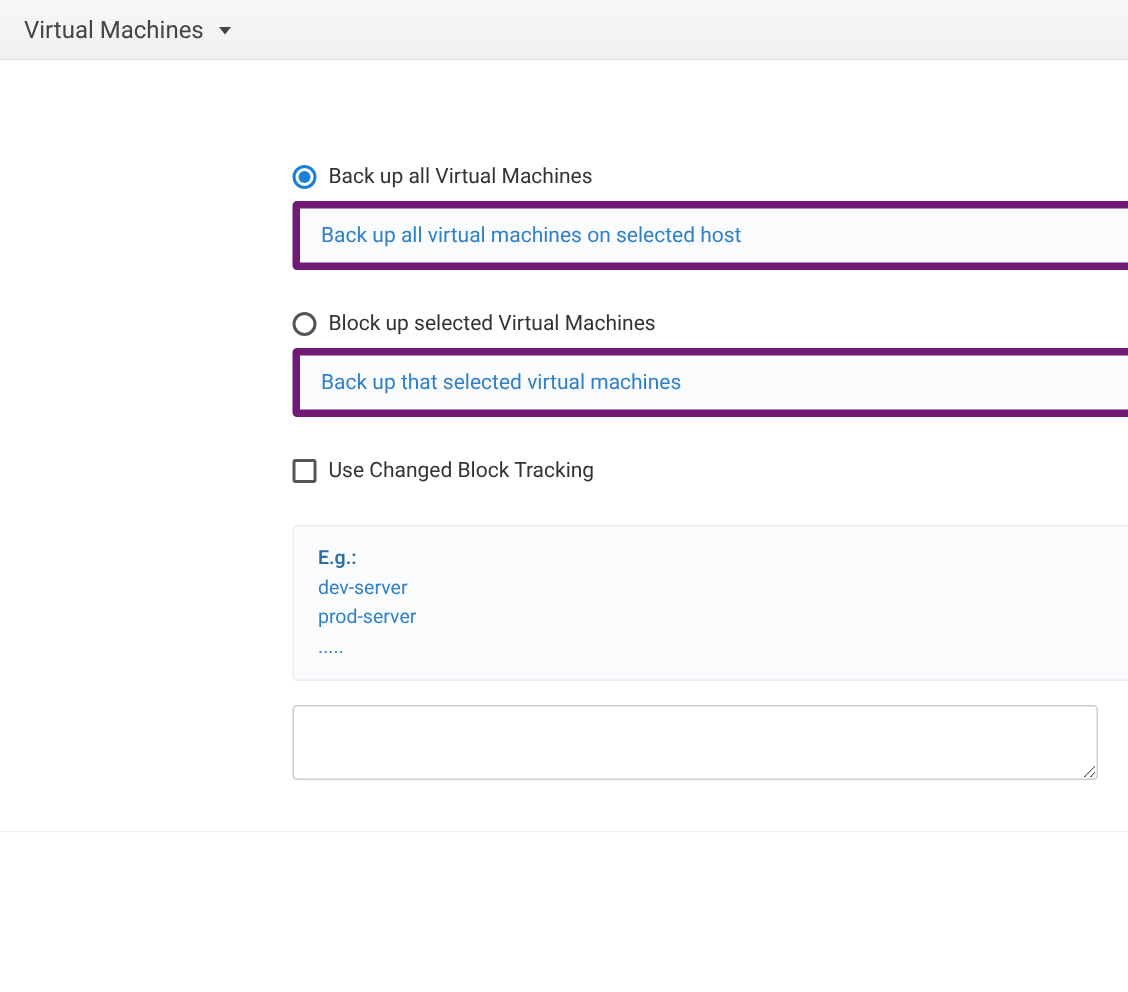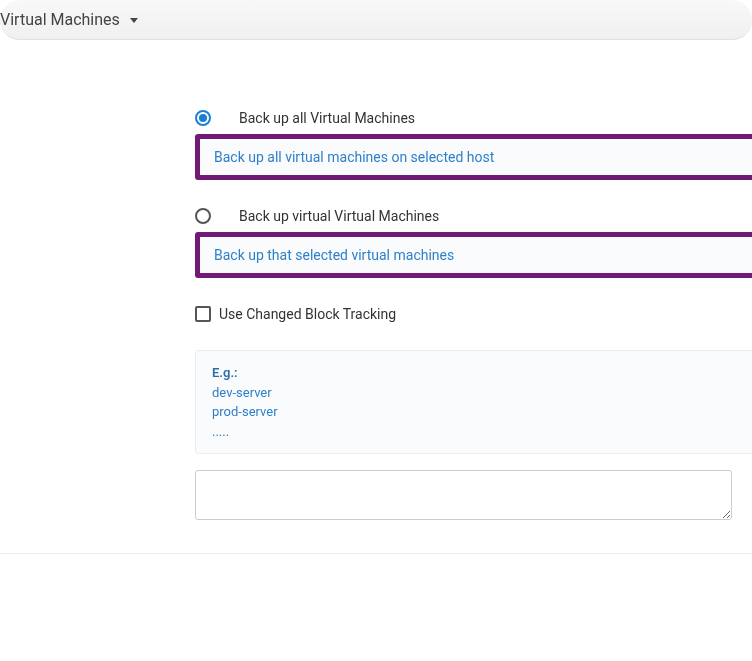--- a/index.html
+++ b/index.html
@@ -10,24 +10,23 @@
   body {
     font-family: -apple-system, BlinkMacSystemFont, "Segoe UI", Roboto, "Helvetica Neue", Arial, sans-serif;
     font-size: 14px;
     color: #333;
     background: #fff;
     width: 752px;
   }
   .header-bar {
     background: linear-gradient(to bottom, #f8f8f8, #f0f0f0);
     border-bottom: 1px solid #e0e0e0;
-    padding: 10px 0;
+    padding: 10px 16px;
     display: flex;
     align-items: center;
-    border-radius: 20px;
   }
   .header-title {
     font-size: 16px;
     color: #444;
   }
   .caret-down {
     display: inline-block;
     width: 0;
     height: 0;
     margin-left: 6px;
@@ -40,21 +39,20 @@
     padding: 70px 20px 30px 195px;
     border-bottom: 1px solid #eee;
   }
   .option-group {
     margin-bottom: 28px;
   }
   .option-row {
     display: flex;
     align-items: flex-start;
     margin-bottom: 8px;
-    gap: 20px;
   }
   .radio {
     width: 16px;
     height: 16px;
     border: 2px solid #555;
     border-radius: 50%;
     margin-right: 8px;
     display: inline-flex;
     align-items: center;
     justify-content: center;
@@ -146,21 +144,21 @@
     </div>
     <div class="option-desc">Back up all virtual machines on selected host</div>
   </div>
 
   <div class="option-group">
   </div>
 
   <div class="option-group">
     <div class="option-row">
       <span class="radio"></span>
-      <span class="option-label">Back up virtual Virtual Machines</span>
+      <span class="option-label">Block up selected Virtual Machines</span>
     </div>
     <div class="option-desc">Back up that selected virtual machines</div>
   </div>
 
   <div class="checkbox-row">
     <span class="checkbox"></span>
     <span class="option-label">Use Changed Block Tracking</span>
   </div>
 
   <div class="example-box">

